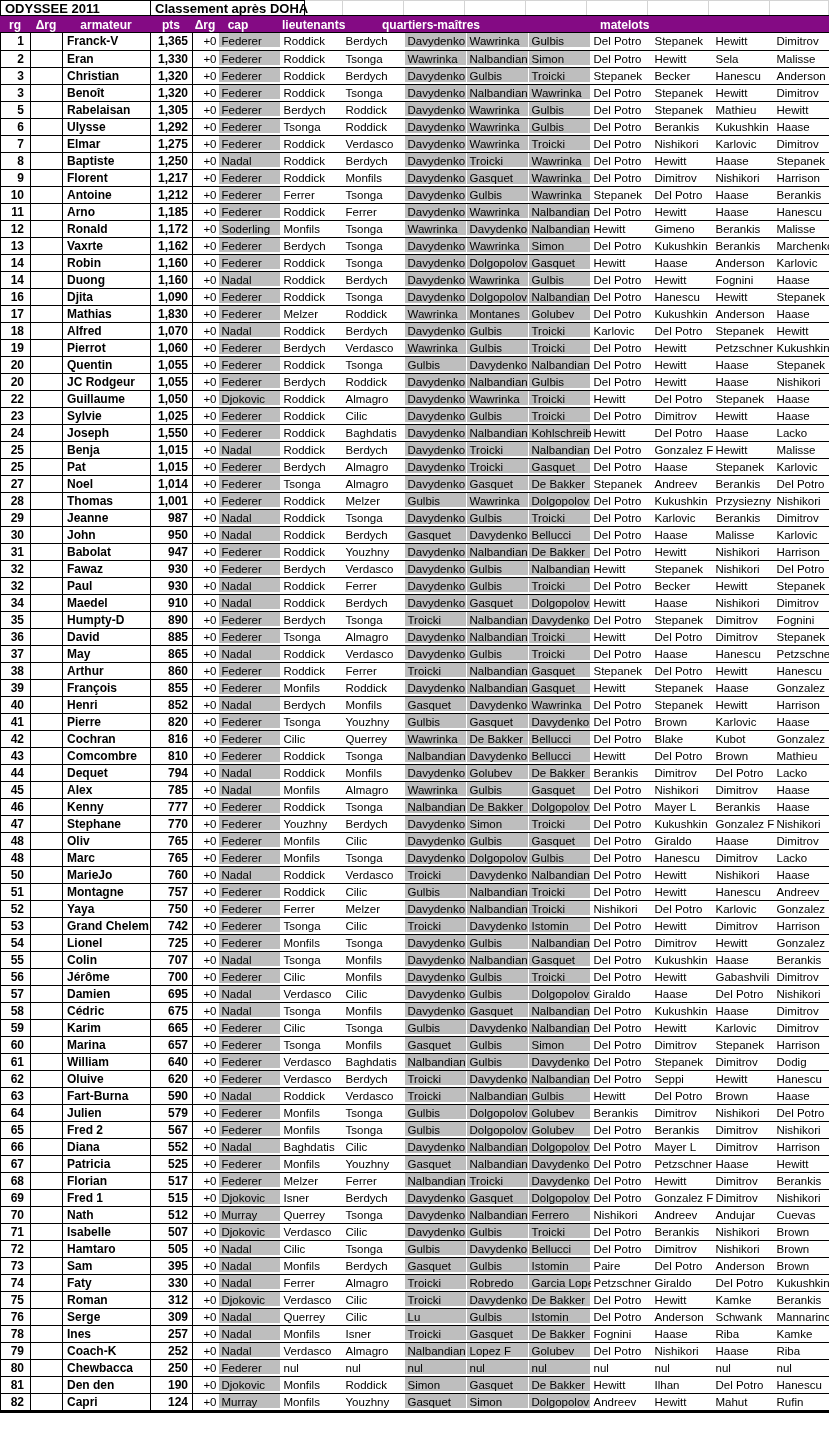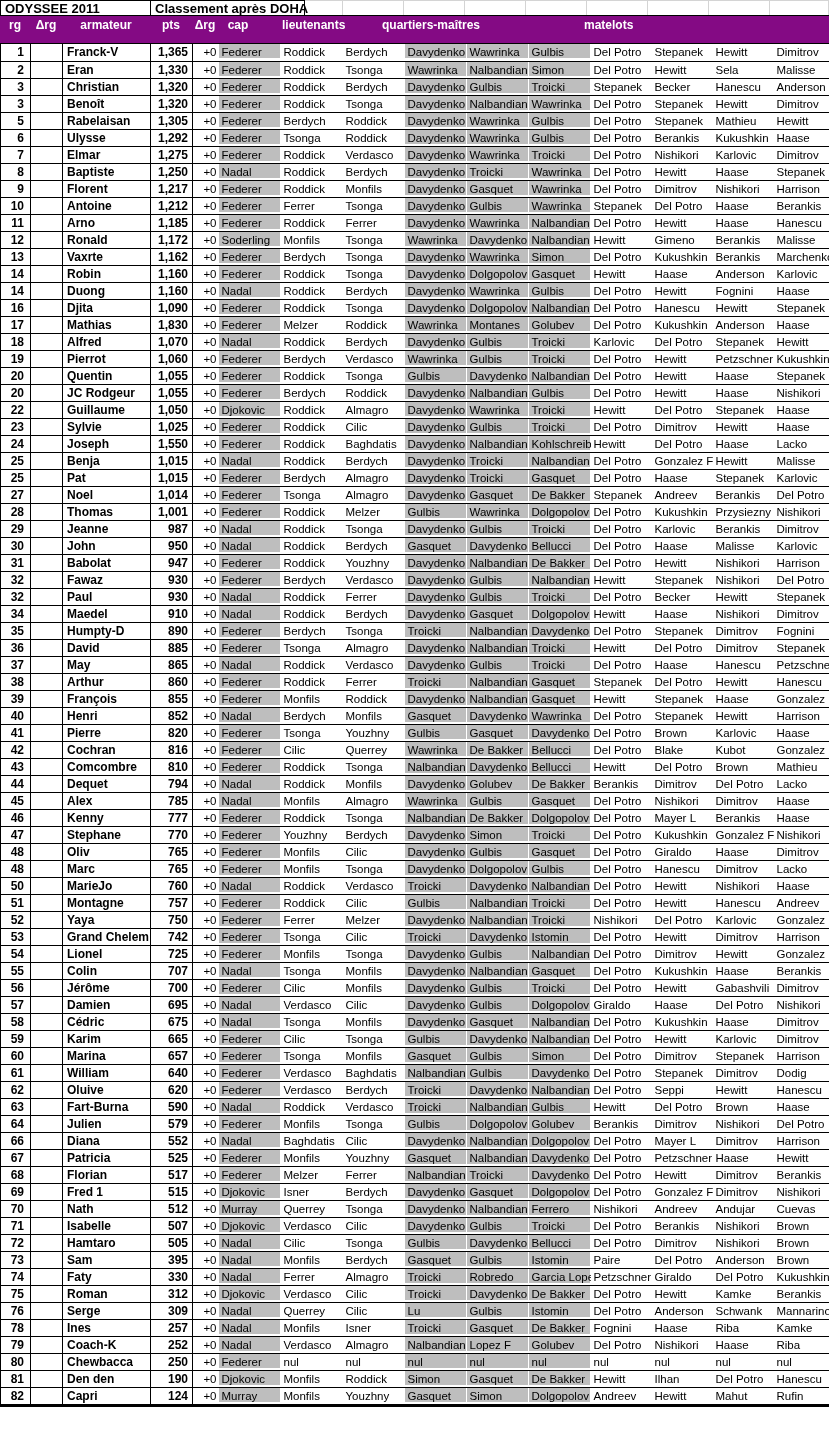--- a/index.html
+++ b/index.html
@@ -10,21 +10,21 @@
   .title-row{position:relative;height:16px;border-bottom:1px solid #000;box-sizing:border-box;}
   .title-cell{position:absolute;top:0;height:15px;box-sizing:border-box;border:1px solid #000;
               border-bottom:none;font-weight:bold;font-size:13px;line-height:15px;padding-left:4px;
               white-space:nowrap;overflow:visible;background:#fff;z-index:2;}
   .title-cell.left{left:0;width:150px;border-right:none;}
   .title-cell.right{left:150px;width:155px;}
   .grid-v{position:absolute;top:0;height:15px;width:1px;background:#d4d4d4;z-index:1;}
   .grid-top{position:absolute;top:0;left:305px;right:0;height:1px;background:#d4d4d4;z-index:1;}
 
   
-  .head-row{position:relative;height:28px;box-sizing:border-box;background:#840A84;
+  .head-row{position:relative;height:17px;box-sizing:border-box;background:#840A84;
             border-bottom:1px solid #000;padding-left:16px;}
   .head-label{position:absolute;top:0;height:18px;line-height:18px;color:#fff;font-weight:bold;
               font-size:12px;white-space:nowrap;}
   .hl-c{text-align:center;}
 
   
   table{border-collapse:collapse;table-layout:fixed;width:829px;border-left:1px solid #000;}
   td{height:17px;box-sizing:border-box;border-bottom:1px solid #000;font-size:11.5px;
      line-height:16px;white-space:nowrap;overflow:hidden;padding:0;}
   .c-rg  {border-right:1px solid #000;font-weight:bold;font-size:12px;text-align:right;padding-right:6px;}
@@ -61,21 +61,21 @@
 
   <div class="head-row">
     <span class="head-label hl-c" style="left:0;width:30px">rg</span>
     <span class="head-label hl-c" style="left:30px;width:32px">Δrg</span>
     <span class="head-label hl-c" style="left:62px;width:88px">armateur</span>
     <span class="head-label hl-c" style="left:150px;width:42px">pts</span>
     <span class="head-label hl-c" style="left:192px;width:26px">Δrg</span>
     <span class="head-label hl-c" style="left:207px;width:62px">cap</span>
     <span class="head-label" style="left:282px">lieutenants</span>
     <span class="head-label" style="left:382px">quartiers-maîtres</span>
-    <span class="head-label" style="left:584px">matelots</span>
+    <span class="head-label" style="left:600px">matelots</span>
   </div>
 
   <table>
     <colgroup>
       <col style="width:30px">
         <col style="width:32px">
         <col style="width:88px">
         <col style="width:42px">
       <col style="width:26px">
         <col style="width:62px">
@@ -1172,20 +1172,37 @@
           <td class="c-p">Tsonga</td>
           <td class="c-p g">Gulbis</td>
           <td class="c-p g">Dolgopolov</td>
           <td class="c-p g">Golubev</td>
           <td class="c-p">Berankis</td>
           <td class="c-p">Dimitrov</td>
           <td class="c-p">Nishikori</td>
           <td class="c-p last">Del Potro</td>
         </tr>
         <tr>
+          <td class="c-rg">65</td>
+          <td class="c-drg"></td>
+          <td class="c-name">Fred 2</td>
+          <td class="c-pts">567</td>
+          <td class="c-plus">+0</td>
+          <td class="c-p g">Federer</td>
+          <td class="c-p">Monfils</td>
+          <td class="c-p">Tsonga</td>
+          <td class="c-p g">Gulbis</td>
+          <td class="c-p g">Dolgopolov</td>
+          <td class="c-p g">Golubev</td>
+          <td class="c-p">Del Potro</td>
+          <td class="c-p">Berankis</td>
+          <td class="c-p">Dimitrov</td>
+          <td class="c-p last">Nishikori</td>
+        </tr>
+        <tr>
           <td class="c-rg">66</td>
           <td class="c-drg"></td>
           <td class="c-name">Diana</td>
           <td class="c-pts">552</td>
           <td class="c-plus">+0</td>
           <td class="c-p g">Nadal</td>
           <td class="c-p">Baghdatis</td>
           <td class="c-p">Cilic</td>
           <td class="c-p g">Davydenko</td>
           <td class="c-p g">Nalbandian</td>

